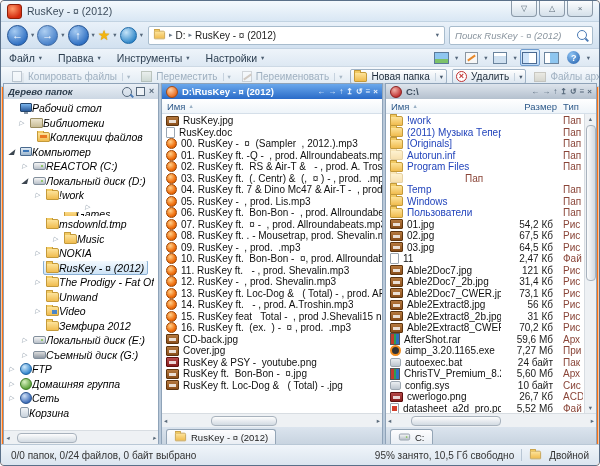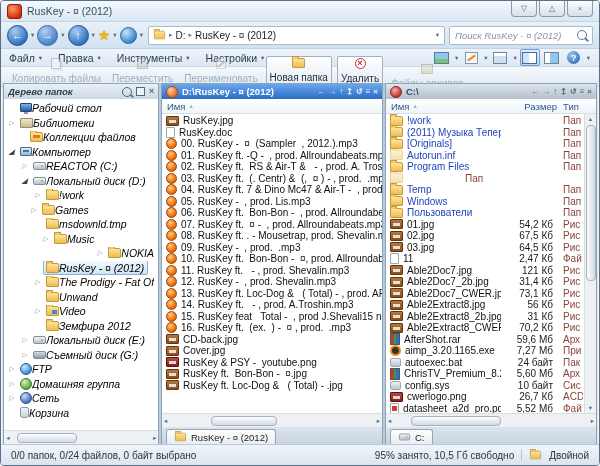--- a/index.html
+++ b/index.html
@@ -1,16 +1,16 @@
 <!DOCTYPE html>
 <html><head>
 <meta charset="utf-8">
 <style>
   html,body{margin:0;padding:0;background:#fff;font-family:"Liberation Sans",sans-serif;}
-  .window{position:relative;width:600px;height:466px;box-sizing:border-box;border:1px solid #5a7089;border-radius:4px;background:#e5e5e5;overflow:hidden;box-shadow:inset 0 0 0 1px rgba(255,255,255,.6);}
+  .window{position:relative;width:600px;height:466px;box-sizing:border-box;border:1px solid #5a7089;border-radius:4px;background:#f97316;overflow:hidden;box-shadow:inset 0 0 0 1px rgba(255,255,255,.6);}
   
   .titlebar{height:20px;display:flex;align-items:center;gap:5px;padding:0 6px;background:linear-gradient(#f4f9fd,#d9e7f4);border-bottom:1px solid #c2d3e2;}
   .appicon{width:13px;height:13px;border-radius:3px;background:radial-gradient(circle at 35% 30%,#ff9a6a,#d42a0e 75%);border:1px solid #8e1e08;flex:none;}
   .title-text{font-size:10.5px;color:#3c4c5c;}
   .winbtns{margin-left:auto;display:flex;gap:2px;align-self:flex-start;}
   .wbtn{width:24px;height:15px;border:1px solid #8b9aa9;border-top:none;border-radius:0 0 4px 4px;background:linear-gradient(#fcfdfe,#d4e0ea);font-size:8px;color:#5a6a78;display:flex;align-items:center;justify-content:center;}
   
   .navbar{height:26px;display:flex;align-items:center;gap:2px;padding:0 6px;background:linear-gradient(#e9f1f9,#d2e1f0);border-bottom:1px solid #c2d2e2;}
   .navbtn{width:19px;height:19px;border-radius:50%;background:radial-gradient(circle at 35% 28%,#a6cbf2,#3272c4 72%,#1f5aa8);border:1px solid #1d4f92;color:#fff;font-size:11px;line-height:1;display:flex;align-items:center;justify-content:center;flex:none;}
   .ddc{font-size:6.5px;color:#54667a;padding:0 1px;flex:none;}
@@ -31,21 +31,21 @@
   .mbtn.pressed{border-color:#6f9bcd;background:linear-gradient(#e2effc,#bcd8f5);}
   .mi-img{width:13px;height:10px;border:1px solid #5a7a9a;background:linear-gradient(#8ec6f0 55%,#7cc26a 55%);}
   .mi-edit{width:11px;height:10px;border:1px solid #8a96a2;background:#f7f7f7;position:relative;}
   .mi-edit::after{content:"";position:absolute;left:1px;top:4px;width:9px;height:2px;background:#e8882a;transform:rotate(-35deg);}
   .mi-layout{width:12px;height:10px;border:1px solid #6a849e;background:linear-gradient(#fff 30%,#cfe0f0 30%);}
   .mi-dual{width:13px;height:10px;border:1px solid #4a6a92;background:linear-gradient(90deg,#cfe4fa 50%,#fff 50%);}
   .mi-prev{width:13px;height:10px;border:1px solid #6a849e;background:linear-gradient(90deg,#fff 40%,#8ec6f0 40%);}
   .mi-help{width:13px;height:13px;border-radius:50%;background:radial-gradient(circle at 35% 30%,#8fc5f5,#1e5aa8);color:#fff;font-size:9px;font-weight:bold;display:flex;align-items:center;justify-content:center;}
   
   .toolbar{height:19px;display:flex;align-items:center;gap:5px;padding:0 8px;background:linear-gradient(#f6f9fc,#e0eaf3);border-bottom:1px solid #c2d0de;font-size:10px;}
-  .tbtn{display:flex;align-items:center;gap:4px;padding:1px 3px;border-radius:2px;color:#1d2b3a;white-space:nowrap;flex-direction:column;}
+  .tbtn{display:flex;align-items:center;gap:4px;padding:1px 3px;border-radius:2px;color:#1d2b3a;white-space:nowrap;}
   .tbtn.raised{border:1px solid #9fb2c5;background:linear-gradient(#fefefe,#dce6f0);box-shadow:0 1px 0 rgba(255,255,255,.7) inset;}
   .tbtn.disabled{color:#9fb0c0;}
   .tbtn.disabled .ico{opacity:.4;filter:grayscale(70%);}
   .tbtn .car{font-size:6.5px;color:#44566a;border-left:1px solid #c6d2de;padding-left:4px;margin-left:1px;}
   .tbtn.disabled .car{color:#a8b8c6;}
   
   .main{position:absolute;top:82px;left:2px;right:2px;bottom:20px;display:flex;gap:2px;background:#b9c9da;}
   .panel{display:flex;flex-direction:column;border:1px solid #8fa3b8;background:#fff;min-width:0;box-sizing:border-box;}
   .tree-panel{width:156px;flex:none;font-style:italic;}
   .pd{width:222px;flex:none;}
@@ -270,28 +270,28 @@
         </span>
       </div>
       <div class="tree">
           <div class="trow" style="padding-left: 2px;">
             <span class="exp"></span>
             <span class="tlab">
               <span class="ico ico-desktop"></span>
               <span class="txt">Рабочий стол</span>
             </span>
           </div>
-          <div class="trow" style="padding-left: 2px;">
+          <div class="trow" style="padding-left: 12px;">
             <span class="exp">▷</span>
             <span class="tlab">
               <span class="ico ico-libraries"></span>
               <span class="txt">Библиотеки</span>
             </span>
           </div>
-          <div class="trow" style="padding-left: 12px;">
+          <div class="trow" style="padding-left: 19px;">
             <span class="exp"></span>
             <span class="tlab">
               <span class="ico ico-collections"></span>
               <span class="txt">Коллекции файлов</span>
             </span>
           </div>
           <div class="trow" style="padding-left: 2px;">
             <span class="exp expanded">◢</span>
             <span class="tlab">
               <span class="ico ico-computer"></span>
@@ -312,42 +312,42 @@
               <span class="txt">Локальный диск (D:)</span>
             </span>
           </div>
           <div class="trow" style="padding-left: 28px;">
             <span class="exp">▷</span>
             <span class="tlab">
               <span class="ico ico-folder"></span>
               <span class="txt">!work</span>
             </span>
           </div>
-          <div class="trow" style="padding-left: 24px;">
+          <div class="trow" style="padding-left: 13px; flex-direction: column;">
             <span class="exp">▷</span>
             <span class="tlab">
               <span class="ico ico-folder"></span>
               <span class="txt">Games</span>
             </span>
           </div>
           <div class="trow" style="padding-left: 28px;">
             <span class="exp"></span>
             <span class="tlab">
               <span class="ico ico-folder"></span>
               <span class="txt">msdownld.tmp</span>
             </span>
           </div>
-          <div class="trow" style="padding-left: 36px;">
+          <div class="trow" style="padding-left: 16px; margin-left: 30px;">
             <span class="exp">▷</span>
             <span class="tlab">
               <span class="ico ico-folder"></span>
               <span class="txt">Music</span>
             </span>
           </div>
-          <div class="trow" style="padding-left: 28px; justify-content: flex-end;">
+          <div class="trow" style="padding-left: 28px;">
             <span class="exp">▷</span>
             <span class="tlab">
               <span class="ico ico-folder"></span>
               <span class="txt">NOKIA</span>
             </span>
           </div>
           <div class="trow" style="padding-left: 28px;">
             <span class="exp"></span>
             <span class="tlab sel">
               <span class="ico ico-folder"></span>

